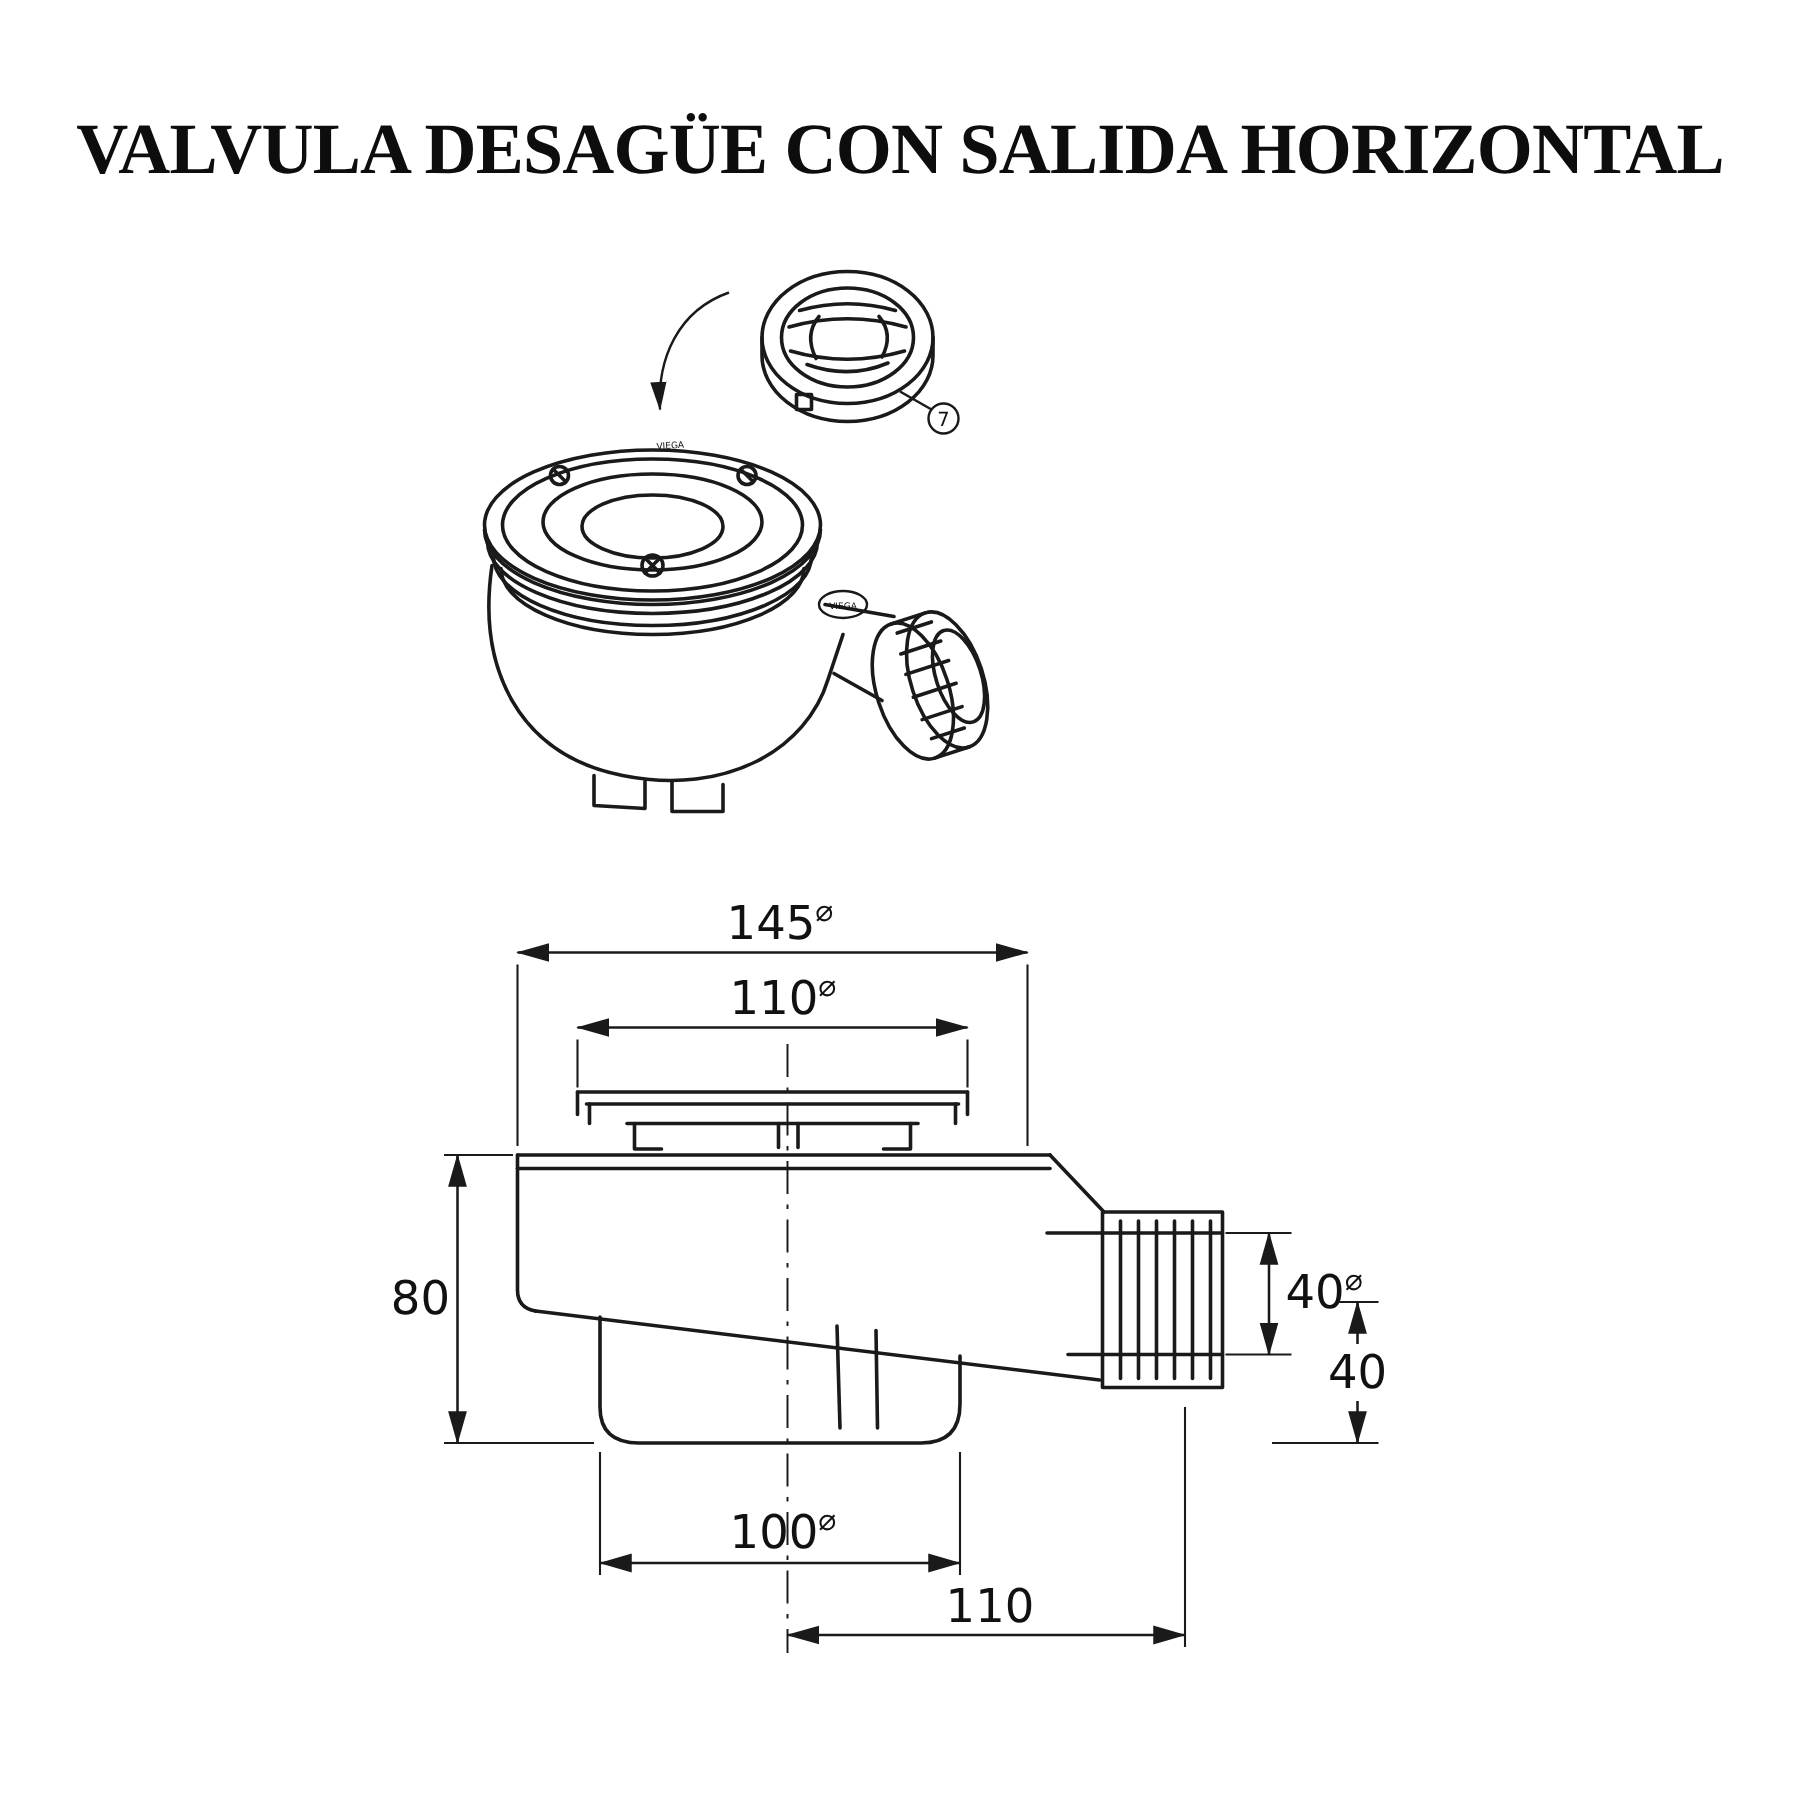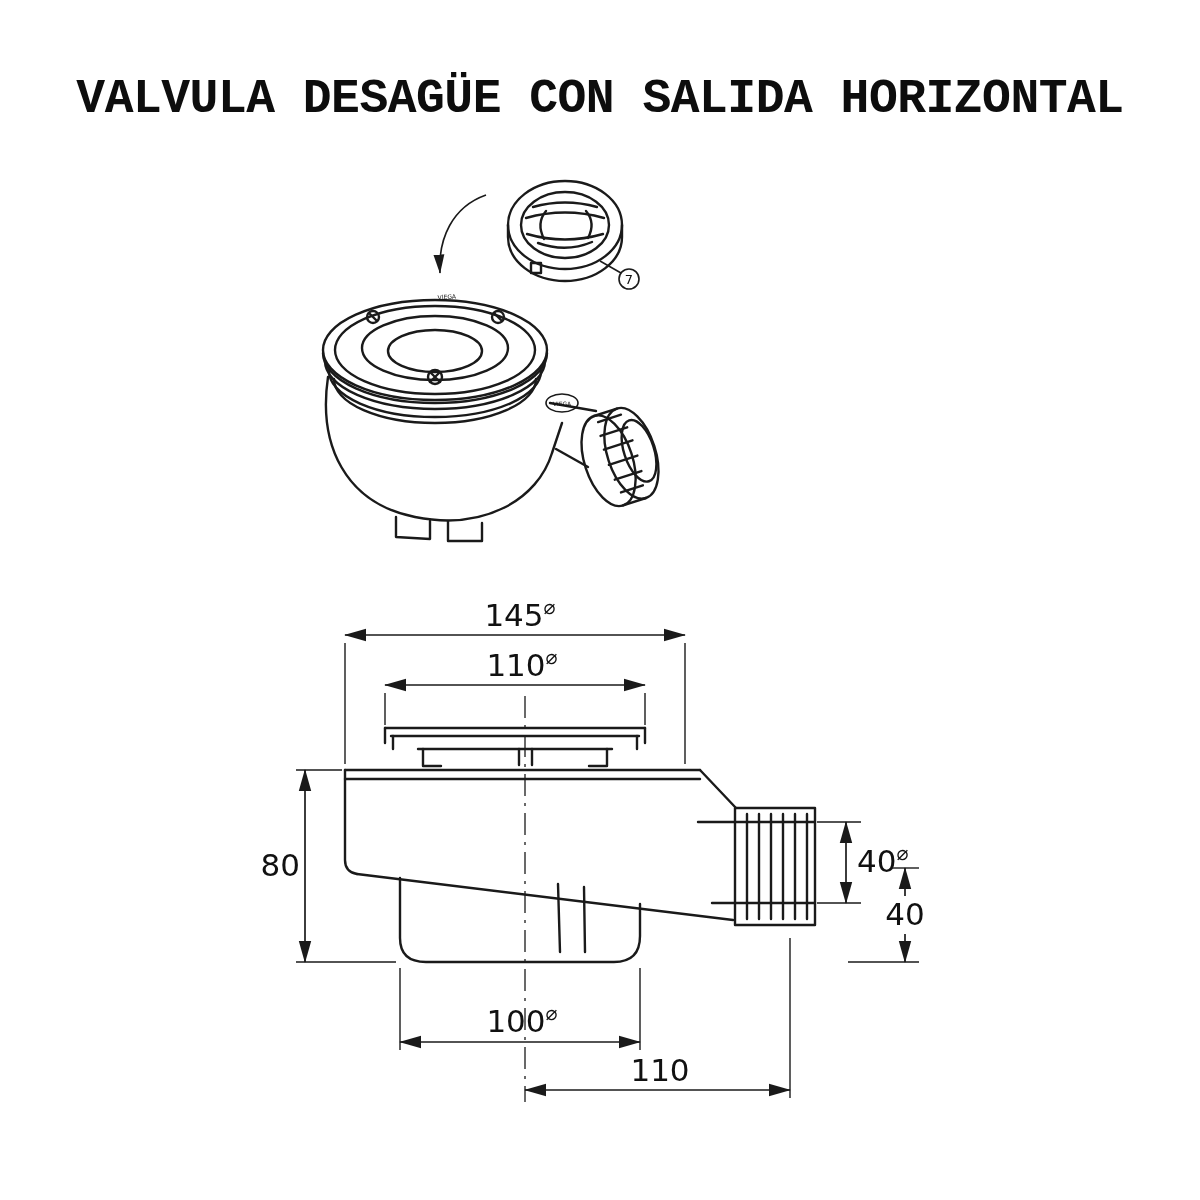--- a/index.html
+++ b/index.html
@@ -1,20 +1,20 @@
 <!DOCTYPE html>
 <html><head>
 <meta charset="utf-8">
 <style>
   html,body{margin:0;padding:0;background:#fff;}
   .stage{position:relative;width:1200px;height:1200px;background:#ffffff;overflow:hidden;
          font-family:"Liberation Sans",sans-serif;color:#111;}
   .title{position:absolute;top:72px;left:0;width:1200px;text-align:center;
          font-size:48px;font-weight:800;letter-spacing:-0.5px;color:#0d0d0d;
-         font-family:Liberation Mono, monospace;white-space:nowrap;}
+         font-family:Liberation Serif, serif;white-space:nowrap;}
   svg{position:absolute;overflow:visible;}
   .persp{left:280px;top:165px;}
   .sect{left:260px;top:600px;}
   .ln{stroke:#1a1a1a;fill:none;stroke-width:2.4;stroke-linecap:round;stroke-linejoin:round;}
   .thin{stroke:#1a1a1a;fill:none;stroke-width:1.6;}
   .dim{stroke:#1a1a1a;fill:none;stroke-width:1.7;}
   .ext{stroke:#1a1a1a;fill:none;stroke-width:1.4;}
   .cl{stroke:#1a1a1a;fill:none;stroke-width:1.3;stroke-dasharray:22 7 3 7;}
   .dimtext{font-family:"DejaVu Sans",sans-serif;font-size:31px;fill:#111;}
   .dia{font-size:20px;}

